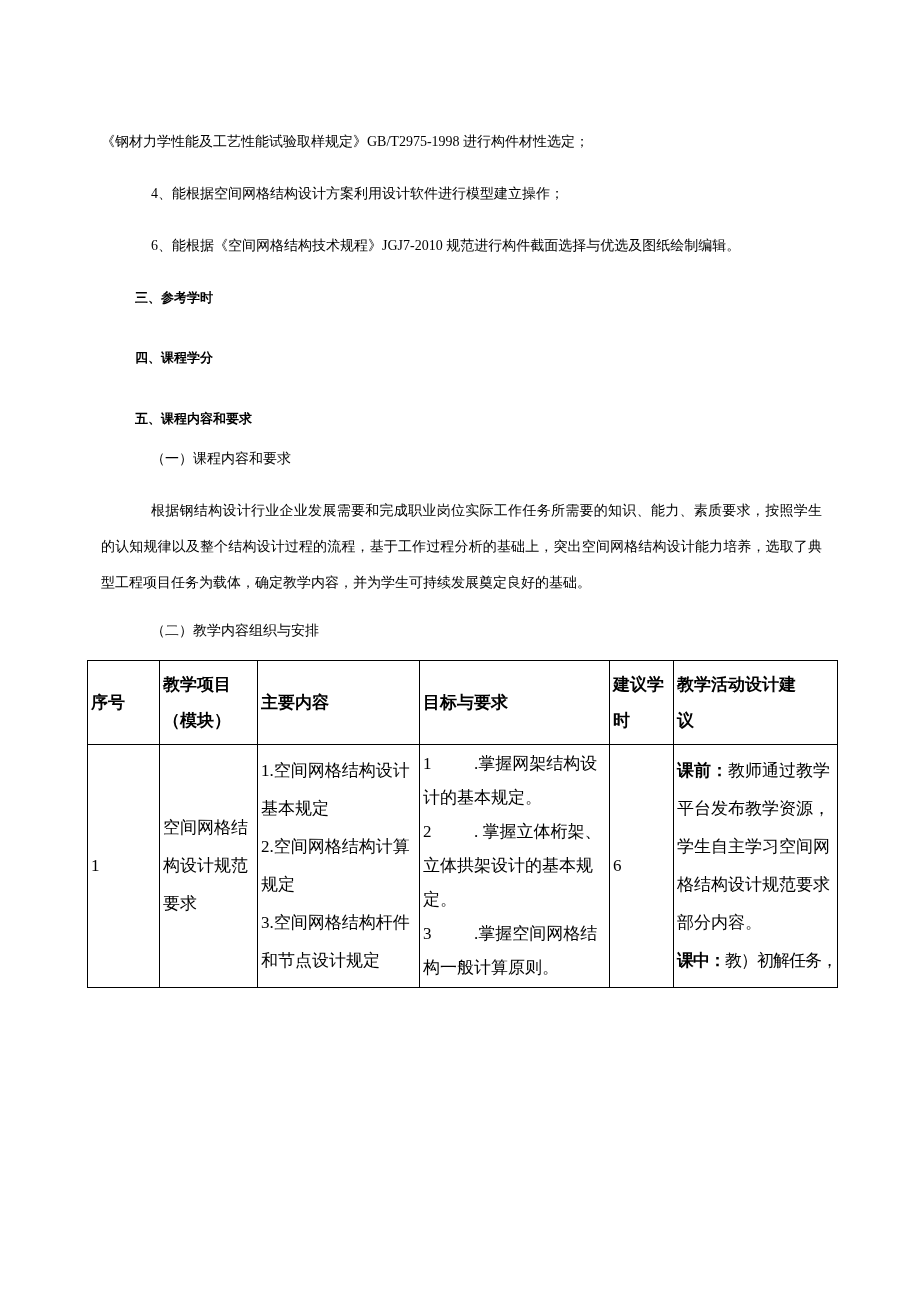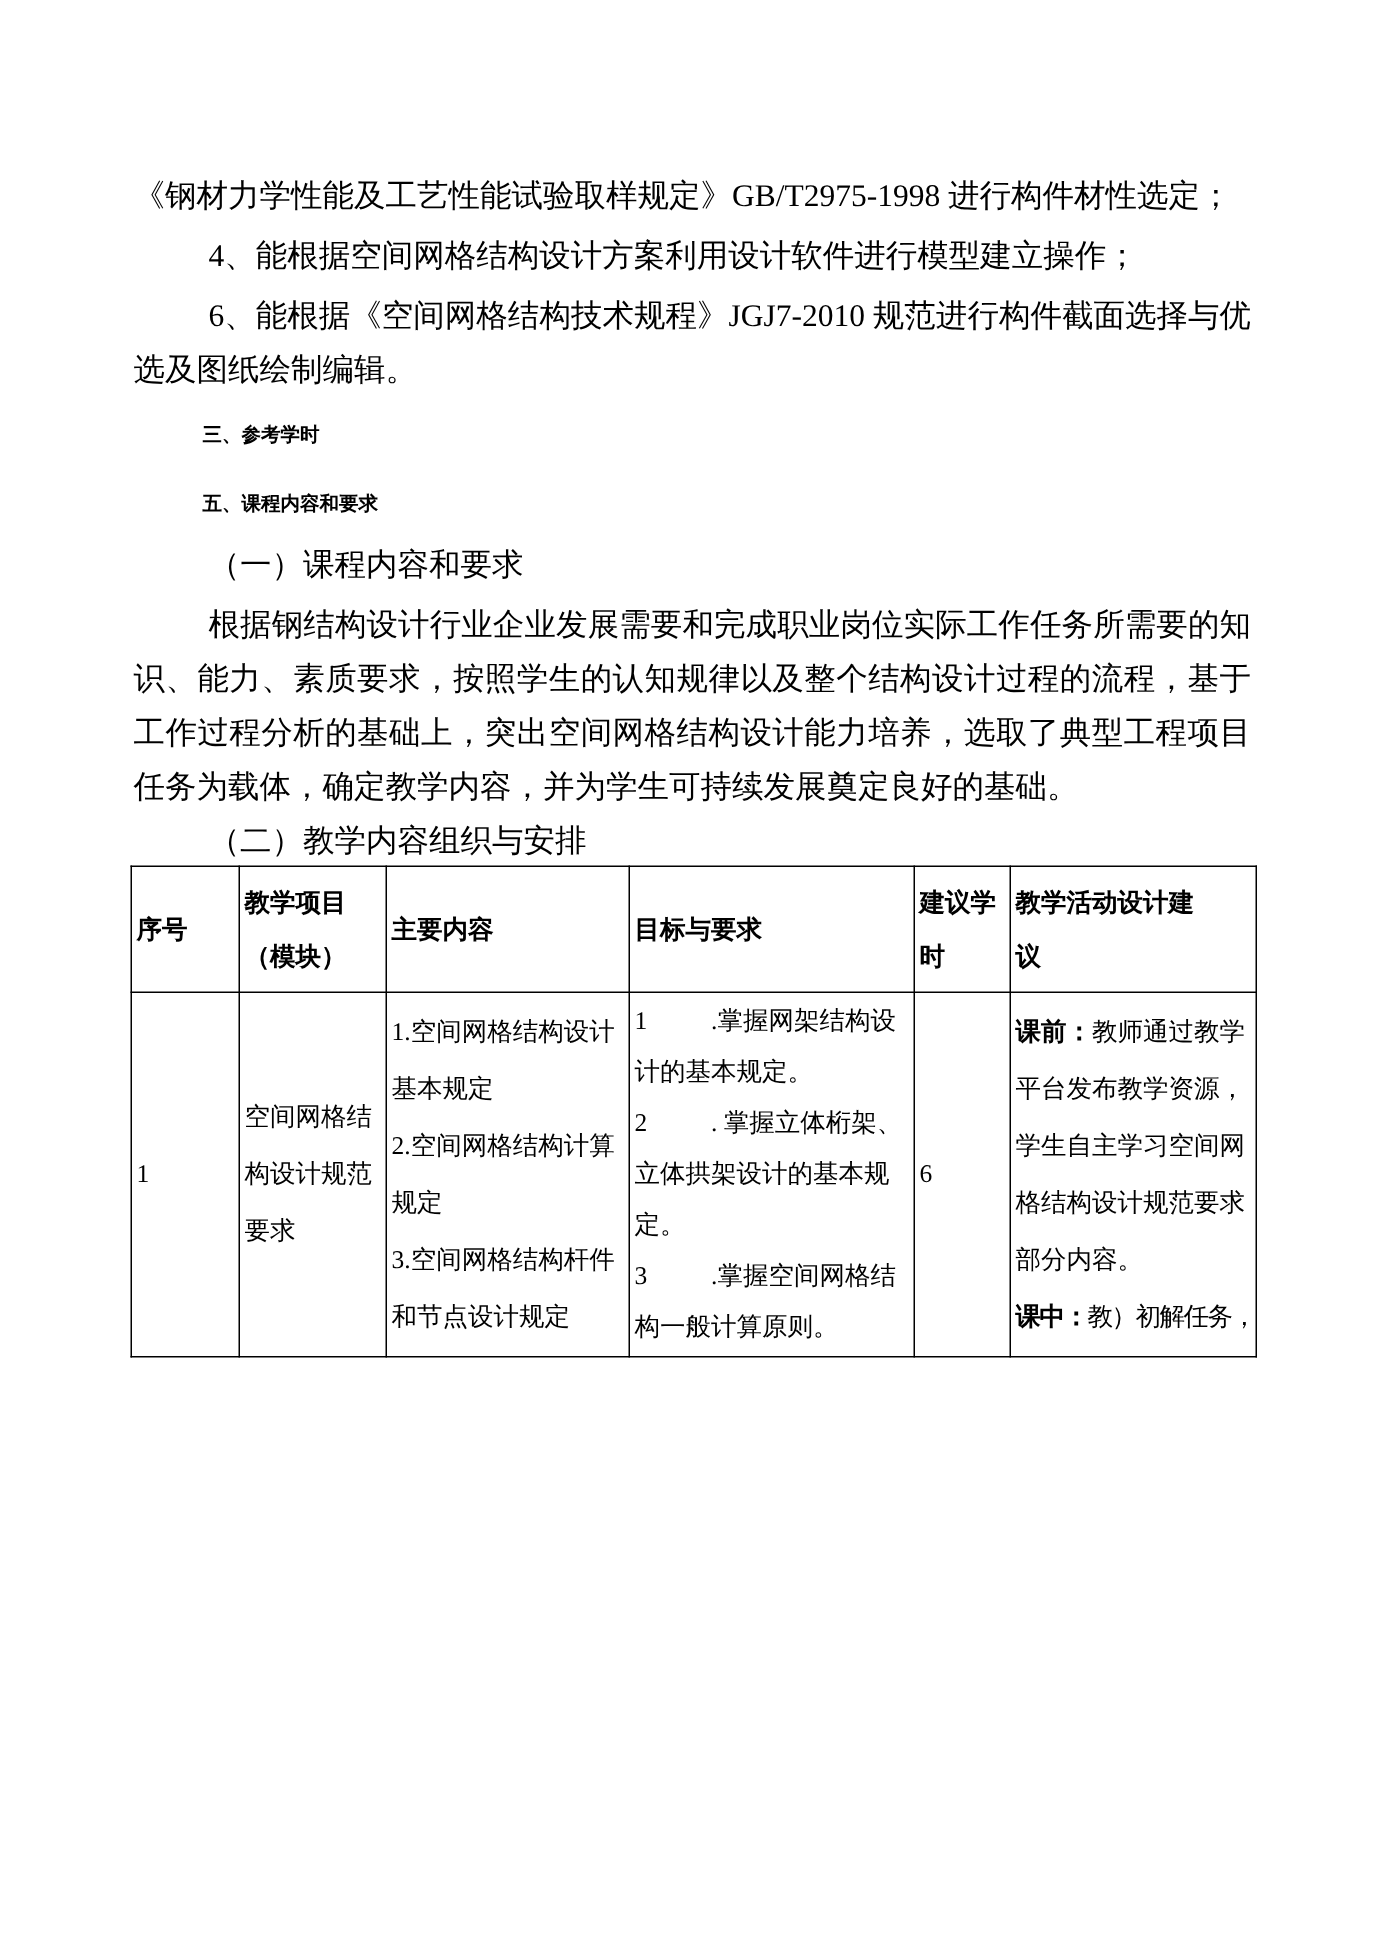--- a/index.html
+++ b/index.html
@@ -16,38 +16,38 @@
     color: #000000;
     overflow: hidden;
   }
   .content {
     position: absolute;
     left: 85px;
     top: 108px;
     width: 753px;
   }
   .para {
-    font-size: 21px;
+    font-size: 14px;
     line-height: 36px;
-    margin: 4px;
+    margin: 16px;
   }
   .ind { text-indent: 50px; }
   .just { text-align: justify; }
   .heading {
     font-size: 13px;
     line-height: 36px;
     font-weight: bold;
     margin: 0;
     text-indent: 50px;
   }
   .h3 { margin-top: 8px; }
   .hours { margin-top: 0; }
   .h4 { margin-top: 24px; }
   .credits { margin-top: 6px; }
-  .h5 { margin-top: 10px; }
+  .h5 { margin-top: 25px; }
   .sub1 { margin-top: 4px; }
   .sub2 { margin-top: -4px; }
 
   table.schedule {
     border-collapse: collapse;
     table-layout: fixed;
     width: 750px;
     margin-left: 2px;
     margin-top: -5px;
     font-size: 17px;
@@ -100,20 +100,21 @@
 
 <div class="page">
   <div class="content">
 
     <p class="para just">《钢材力学性能及工艺性能试验取样规定》GB/T2975-1998 进行构件材性选定；</p>
     <p class="para ind">4、能根据空间网格结构设计方案利用设计软件进行模型建立操作；</p>
     <p class="para ind just">6、能根据《空间网格结构技术规程》JGJ7-2010 规范进行构件截面选择与优选及图纸绘制编辑。</p>
 
     <p class="heading h3">三、参考学时</p>
 
+    <p class="heading h4">四、课程学分</p>
 
     <p class="heading h5">五、课程内容和要求</p>
     <p class="para ind sub1">（一）课程内容和要求</p>
     <p class="para ind just">根据钢结构设计行业企业发展需要和完成职业岗位实际工作任务所需要的知识、能力、素质要求，按照学生的认知规律以及整个结构设计过程的流程，基于工作过程分析的基础上，突出空间网格结构设计能力培养，选取了典型工程项目任务为载体，确定教学内容，并为学生可持续发展奠定良好的基础。</p>
     <p class="para ind sub2">（二）教学内容组织与安排</p>
 
     <table class="schedule">
       <colgroup>
         <col style="width:72px">
         <col style="width:98px">

